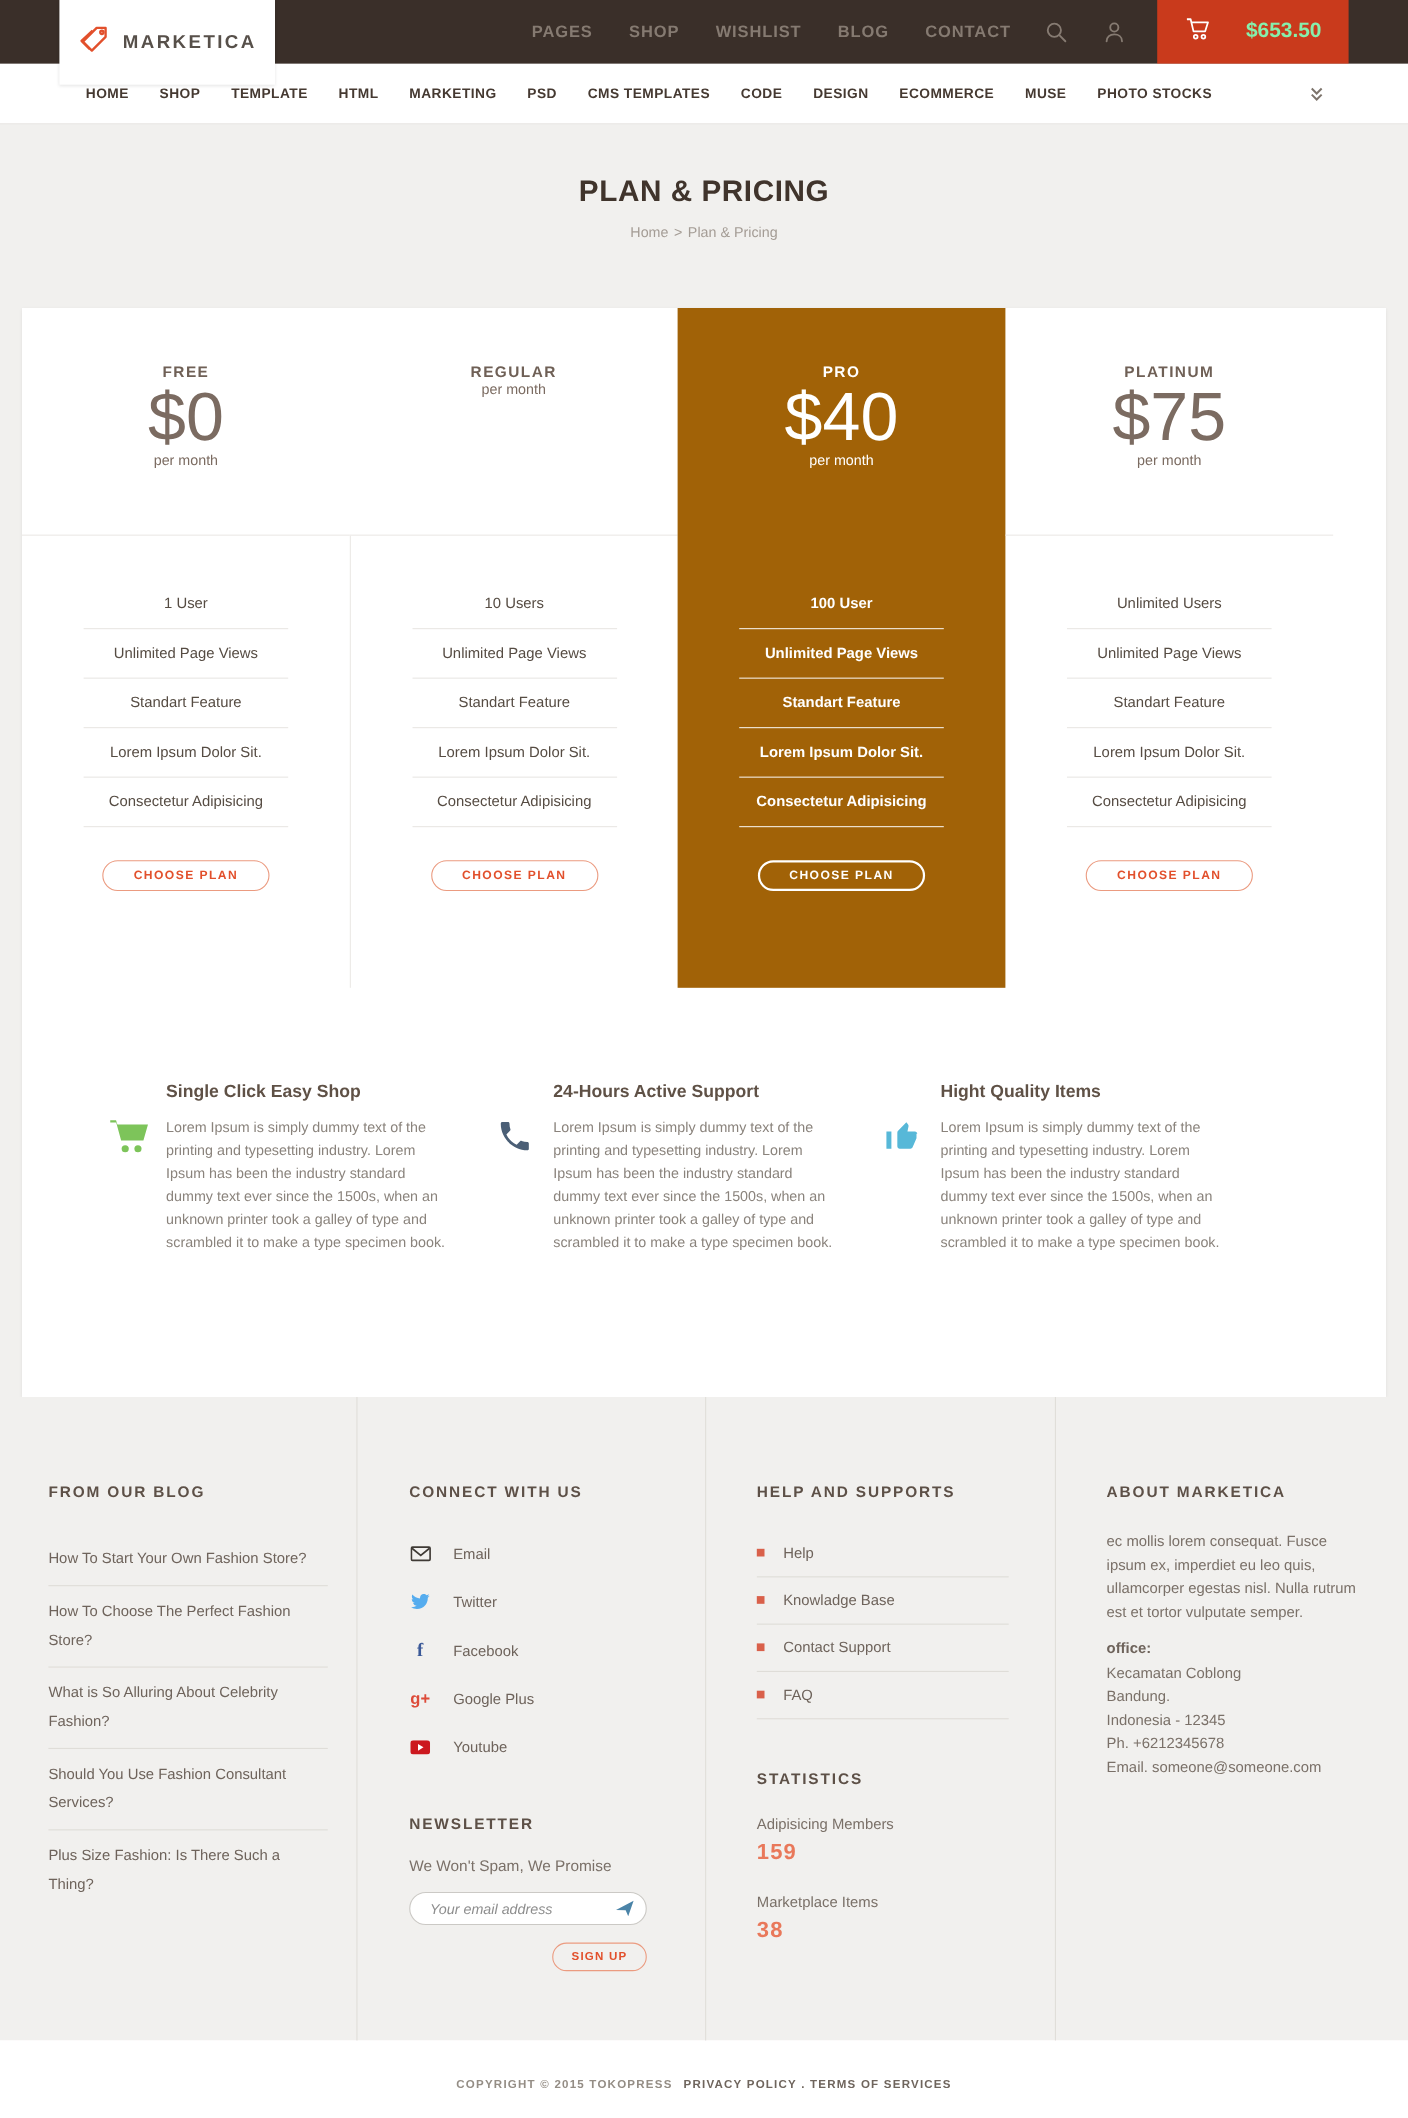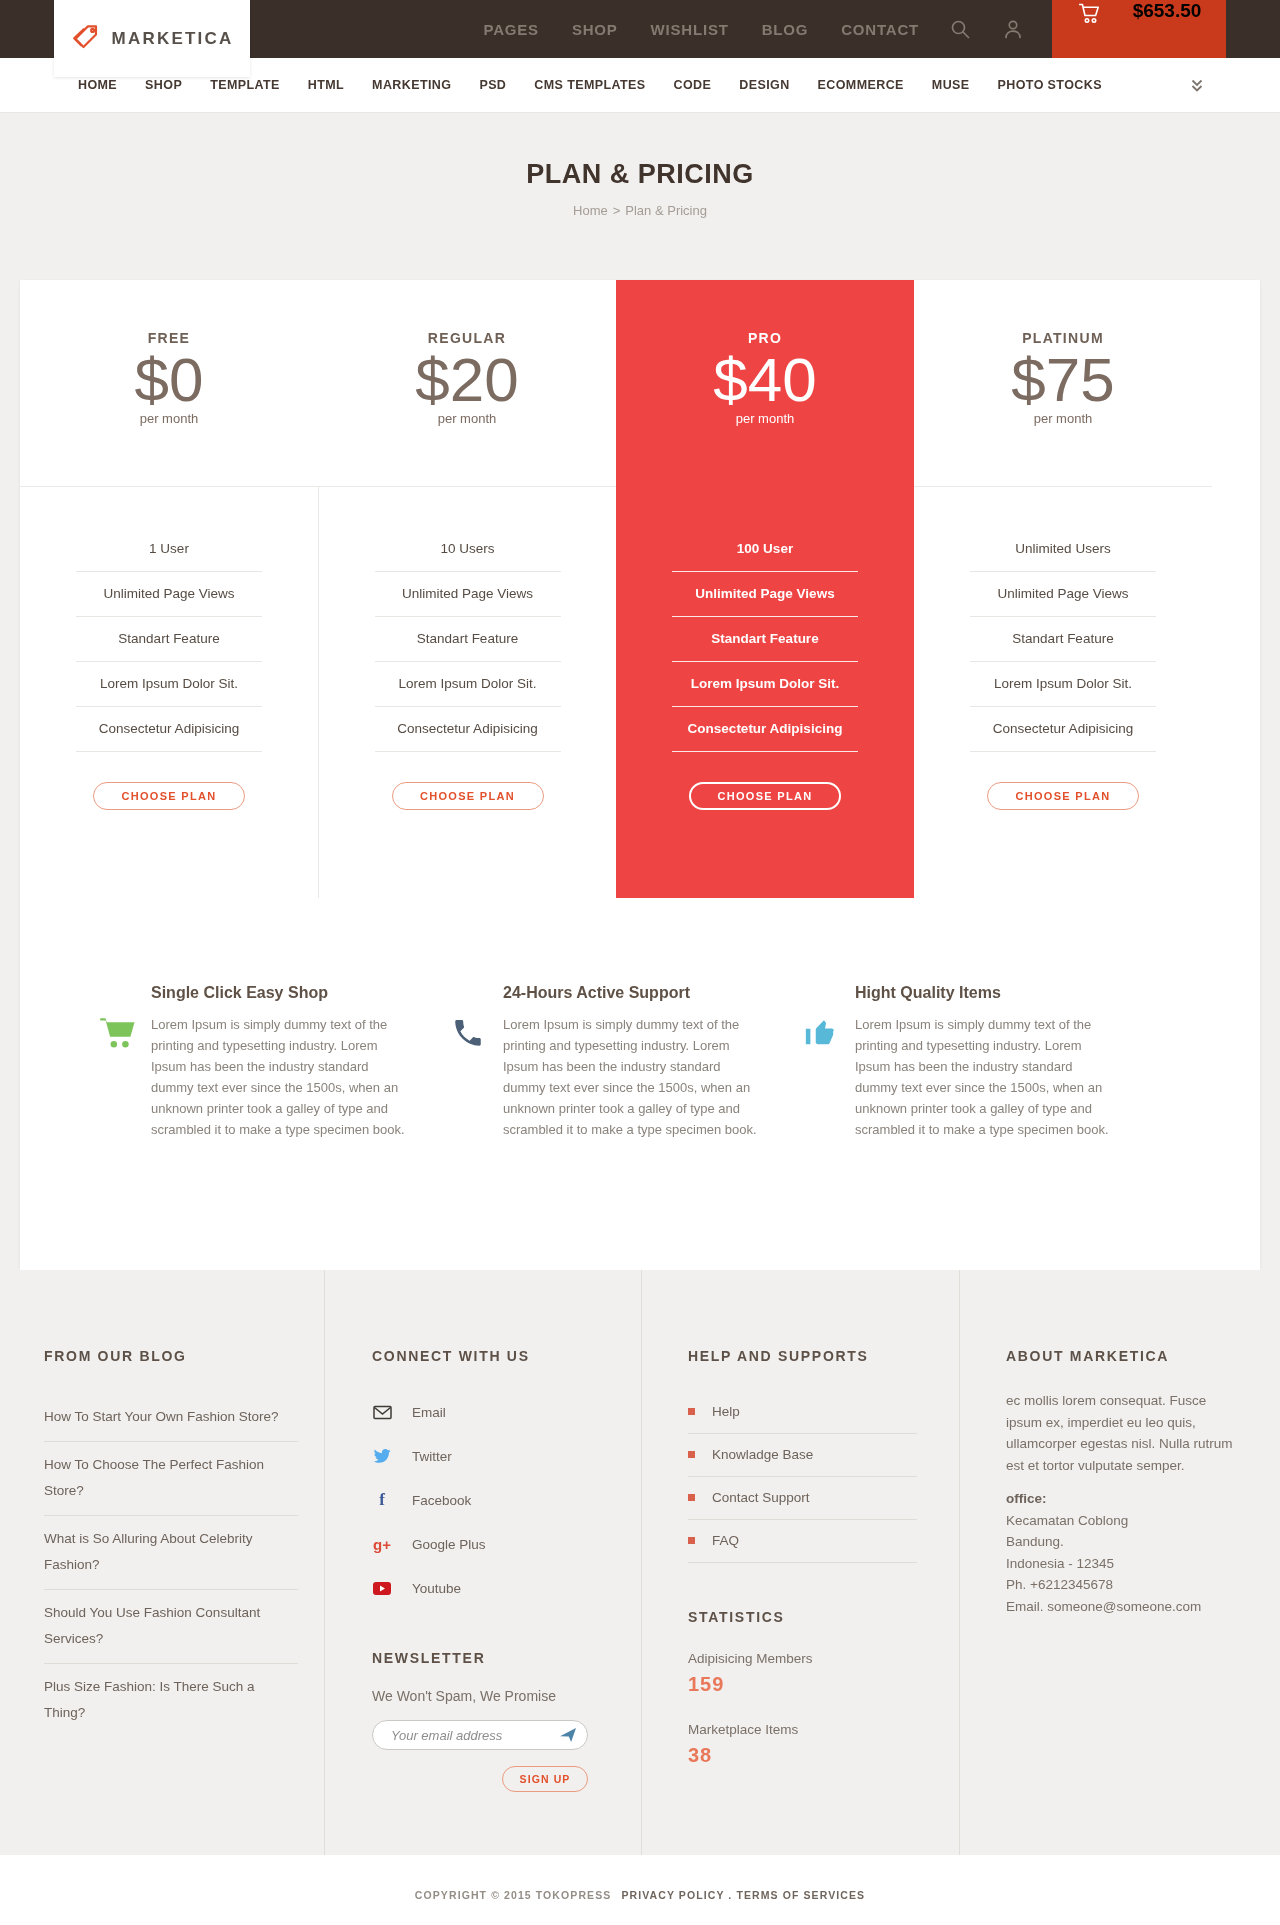--- a/index.html
+++ b/index.html
@@ -10,21 +10,21 @@
   
   .topbar { height:58px; background:#3a2f29; position:relative; display:flex; align-items:center; }
   .logo-block { position:absolute; left:54px; top:0; width:196px; height:77px; background:#fff;
     display:flex; align-items:center; justify-content:center; gap:11px; z-index:5;
     box-shadow:0 1px 3px rgba(0,0,0,.10); }
   .logo-text { font-size:17px; font-weight:bold; letter-spacing:2.2px; color:#57504a; }
   .topnav { margin-left:auto; display:flex; gap:33px; align-items:center; }
   .topnav a { font-size:15px; font-weight:bold; letter-spacing:.8px; color:#857a71; }
   .tool-icon { margin-left:29px; display:flex; align-items:center; cursor:pointer; }
   .cartbox { margin-left:27px; margin-right:54px; width:174px; height:58px; background:#c93a1c;
-    display:flex; align-items:flex-start; justify-content:center; gap:30px; color:#000000;
+    display:flex; align-items:center; justify-content:center; gap:30px; color:#86efac;
     font-size:19px; font-weight:bold; cursor:pointer; }
 
   
   .mainnav { height:54px; background:#fff; display:flex; align-items:center;
     padding:0 64px; box-shadow:0 1px 0 #e9e7e4; position:relative; z-index:1; }
   .mainnav a { padding:0 14px; font-size:12.5px; font-weight:bold; color:#453931; letter-spacing:.4px; }
   .chev { margin-left:auto; margin-right:12px; display:flex; cursor:pointer; }
 
   
   .hero { height:168px; background:#f1f0ee; text-align:center; padding-top:47px; }
@@ -43,21 +43,21 @@
   .plan-name { font-size:14px; font-weight:bold; letter-spacing:1.3px; color:#6f6056; }
   .plan-price { font-size:62px; line-height:1.02; color:#7b6b61; margin-top:2px; }
   .plan-period { font-size:13px; color:#7b6b61; }
   .plan-body { padding-top:40px; height:411px; }
   .plan.bl .plan-body { border-left:1px solid #ebe9e6; }
   .feat { font-size:13.5px; color:#564c43; padding-top:14px; }
   .feat::after { content:""; display:block; width:186px; height:1px; background:#e9e7e4; margin:15px auto 0; }
   .choose { margin-top:30px; display:inline-block; width:152px; padding:7px 0; border-radius:15px;
     border:1px solid #eb9b80; background:#fff; color:#e2502c; font-size:11px; font-weight:bold;
     letter-spacing:1.3px; font-family:inherit; cursor:pointer; }
-  .plan.hl { background:#ef4444; }
+  .plan.hl { background:#a16207; }
   .plan.hl .plan-name, .plan.hl .plan-price, .plan.hl .plan-period { color:#fff; }
   .plan.hl .feat { color:#fff; font-weight:bold; }
   .plan.hl .feat::after { background:rgba(255,255,255,.88); }
   .plan.hl .choose { background:transparent; border:2px solid #fff; color:#fff; padding:6px 0; }
 
   .benefits { display:flex; padding:86px 0 0 79px; }
   .benefit { width:352px; padding-right:44px; }
   .benefit h3 { margin:0 0 12px 52px; font-size:16px; color:#5f5146; font-weight:bold; }
   .b-row { display:flex; }
   .b-icon { flex:0 0 52px; padding-top:2px; }
@@ -202,21 +202,20 @@
           <div class="feat">Standart Feature</div>
           <div class="feat">Lorem Ipsum Dolor Sit.</div>
           <div class="feat">Consectetur Adipisicing</div>
           <button class="choose">CHOOSE PLAN</button>
         </div>
       </div>
 
       <div class="plan bl">
         <div class="plan-head">
           <div class="plan-name">REGULAR</div>
-          <div class="plan-price">$20</div>
           <div class="plan-period">per month</div>
         </div>
         <div class="plan-body">
           <div class="feat">10 Users</div>
           <div class="feat">Unlimited Page Views</div>
           <div class="feat">Standart Feature</div>
           <div class="feat">Lorem Ipsum Dolor Sit.</div>
           <div class="feat">Consectetur Adipisicing</div>
           <button class="choose">CHOOSE PLAN</button>
         </div>

